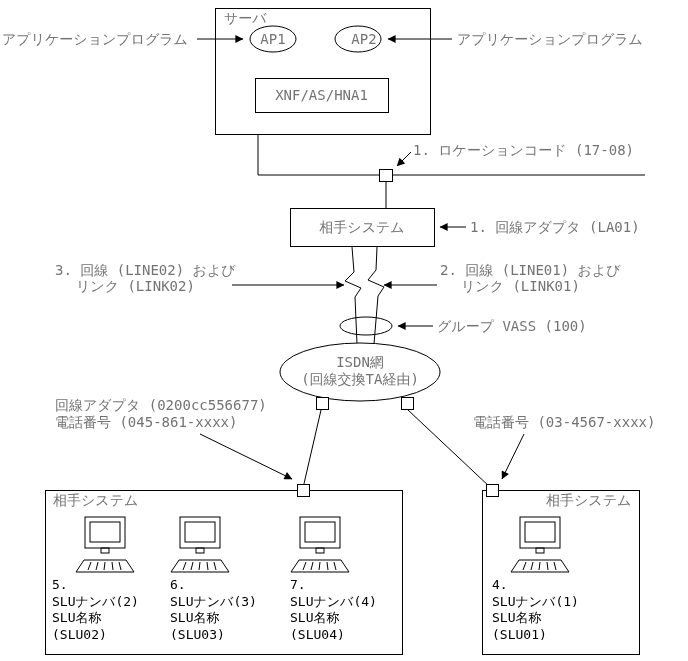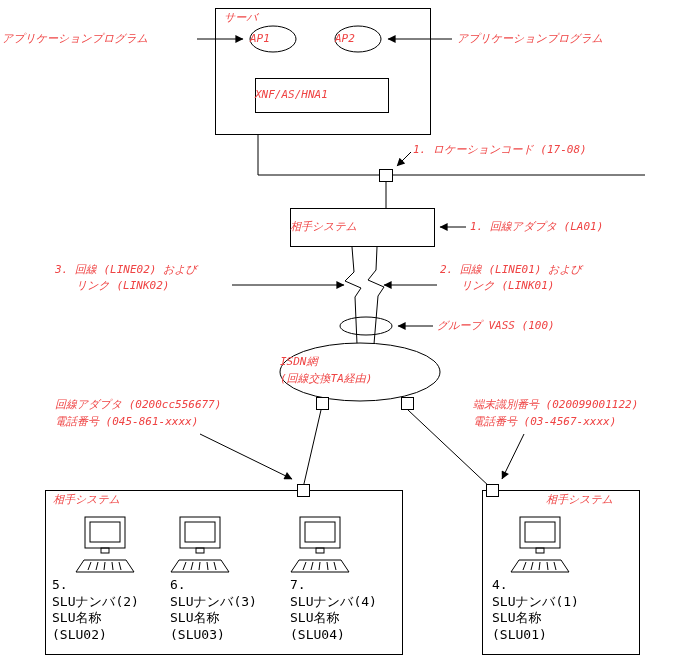--- a/index.html
+++ b/index.html
@@ -6,24 +6,24 @@
   html,body { background:#fff; }
   #stage {
     position:relative; width:688px; height:661px; background:#fff;
     font-family:"DejaVu Sans Mono","Liberation Mono",monospace;
     color:#000; overflow:hidden;
   }
   svg.canvas { position:absolute; left:0; top:0; }
   .ln   { stroke:#000; fill:none; stroke-width:1; }
   .wbox { stroke:#000; fill:#fff; stroke-width:1; }
   .txt {
-    position:absolute; font-size:11px; line-height:16px;
-    white-space:nowrap; color:#ef4444;font-style:italic;
+    position:absolute; font-size:14px; line-height:16px;
+    white-space:nowrap; color:#737373;
   }
-  .center { text-align:left; }
+  .center { text-align:center; }
   .label-block {
     position:absolute; font-size:13px; line-height:16.5px;
     white-space:nowrap; color:#000;
   }
 </style>
 </head>
 <body>
 
 <div id="stage">
 
@@ -106,21 +106,20 @@
   <div class="txt" style="left:440px;top:262px">2. 回線 (LINE01) および</div>
   <div class="txt" style="left:461px;top:278px">リンク (LINK01)</div>
 
   <div class="txt" style="left:437px;top:318px">グループ VASS (100)</div>
 
   <div class="txt center" style="left:280px;top:371px;width:160px">(回線交換TA経由)</div>
   <div class="txt center" style="left:280px;top:354px;width:160px">ISDN網</div>
 
   <div class="txt" style="left:55px;top:397px">回線アダプタ (0200cc556677)</div>
   <div class="txt" style="left:55px;top:414px">電話番号 (045-861-xxxx)</div>
-  <div class="txt" style="left:473px;top:397px">端末識別番号 (020099001122)</div>
   <div class="txt" style="left:473px;top:414px">電話番号 (03-4567-xxxx)</div>
 
   <div class="txt" style="left:53px;top:492px">相手システム</div>
   <div class="txt" style="left:546px;top:492px">相手システム</div>
 
   <div class="label-block" style="left:52px;top:577px">
     <div>5.</div>
     <div>SLUナンバ(2)</div>
     <div>SLU名称</div>
     <div>(SLU02)</div>

